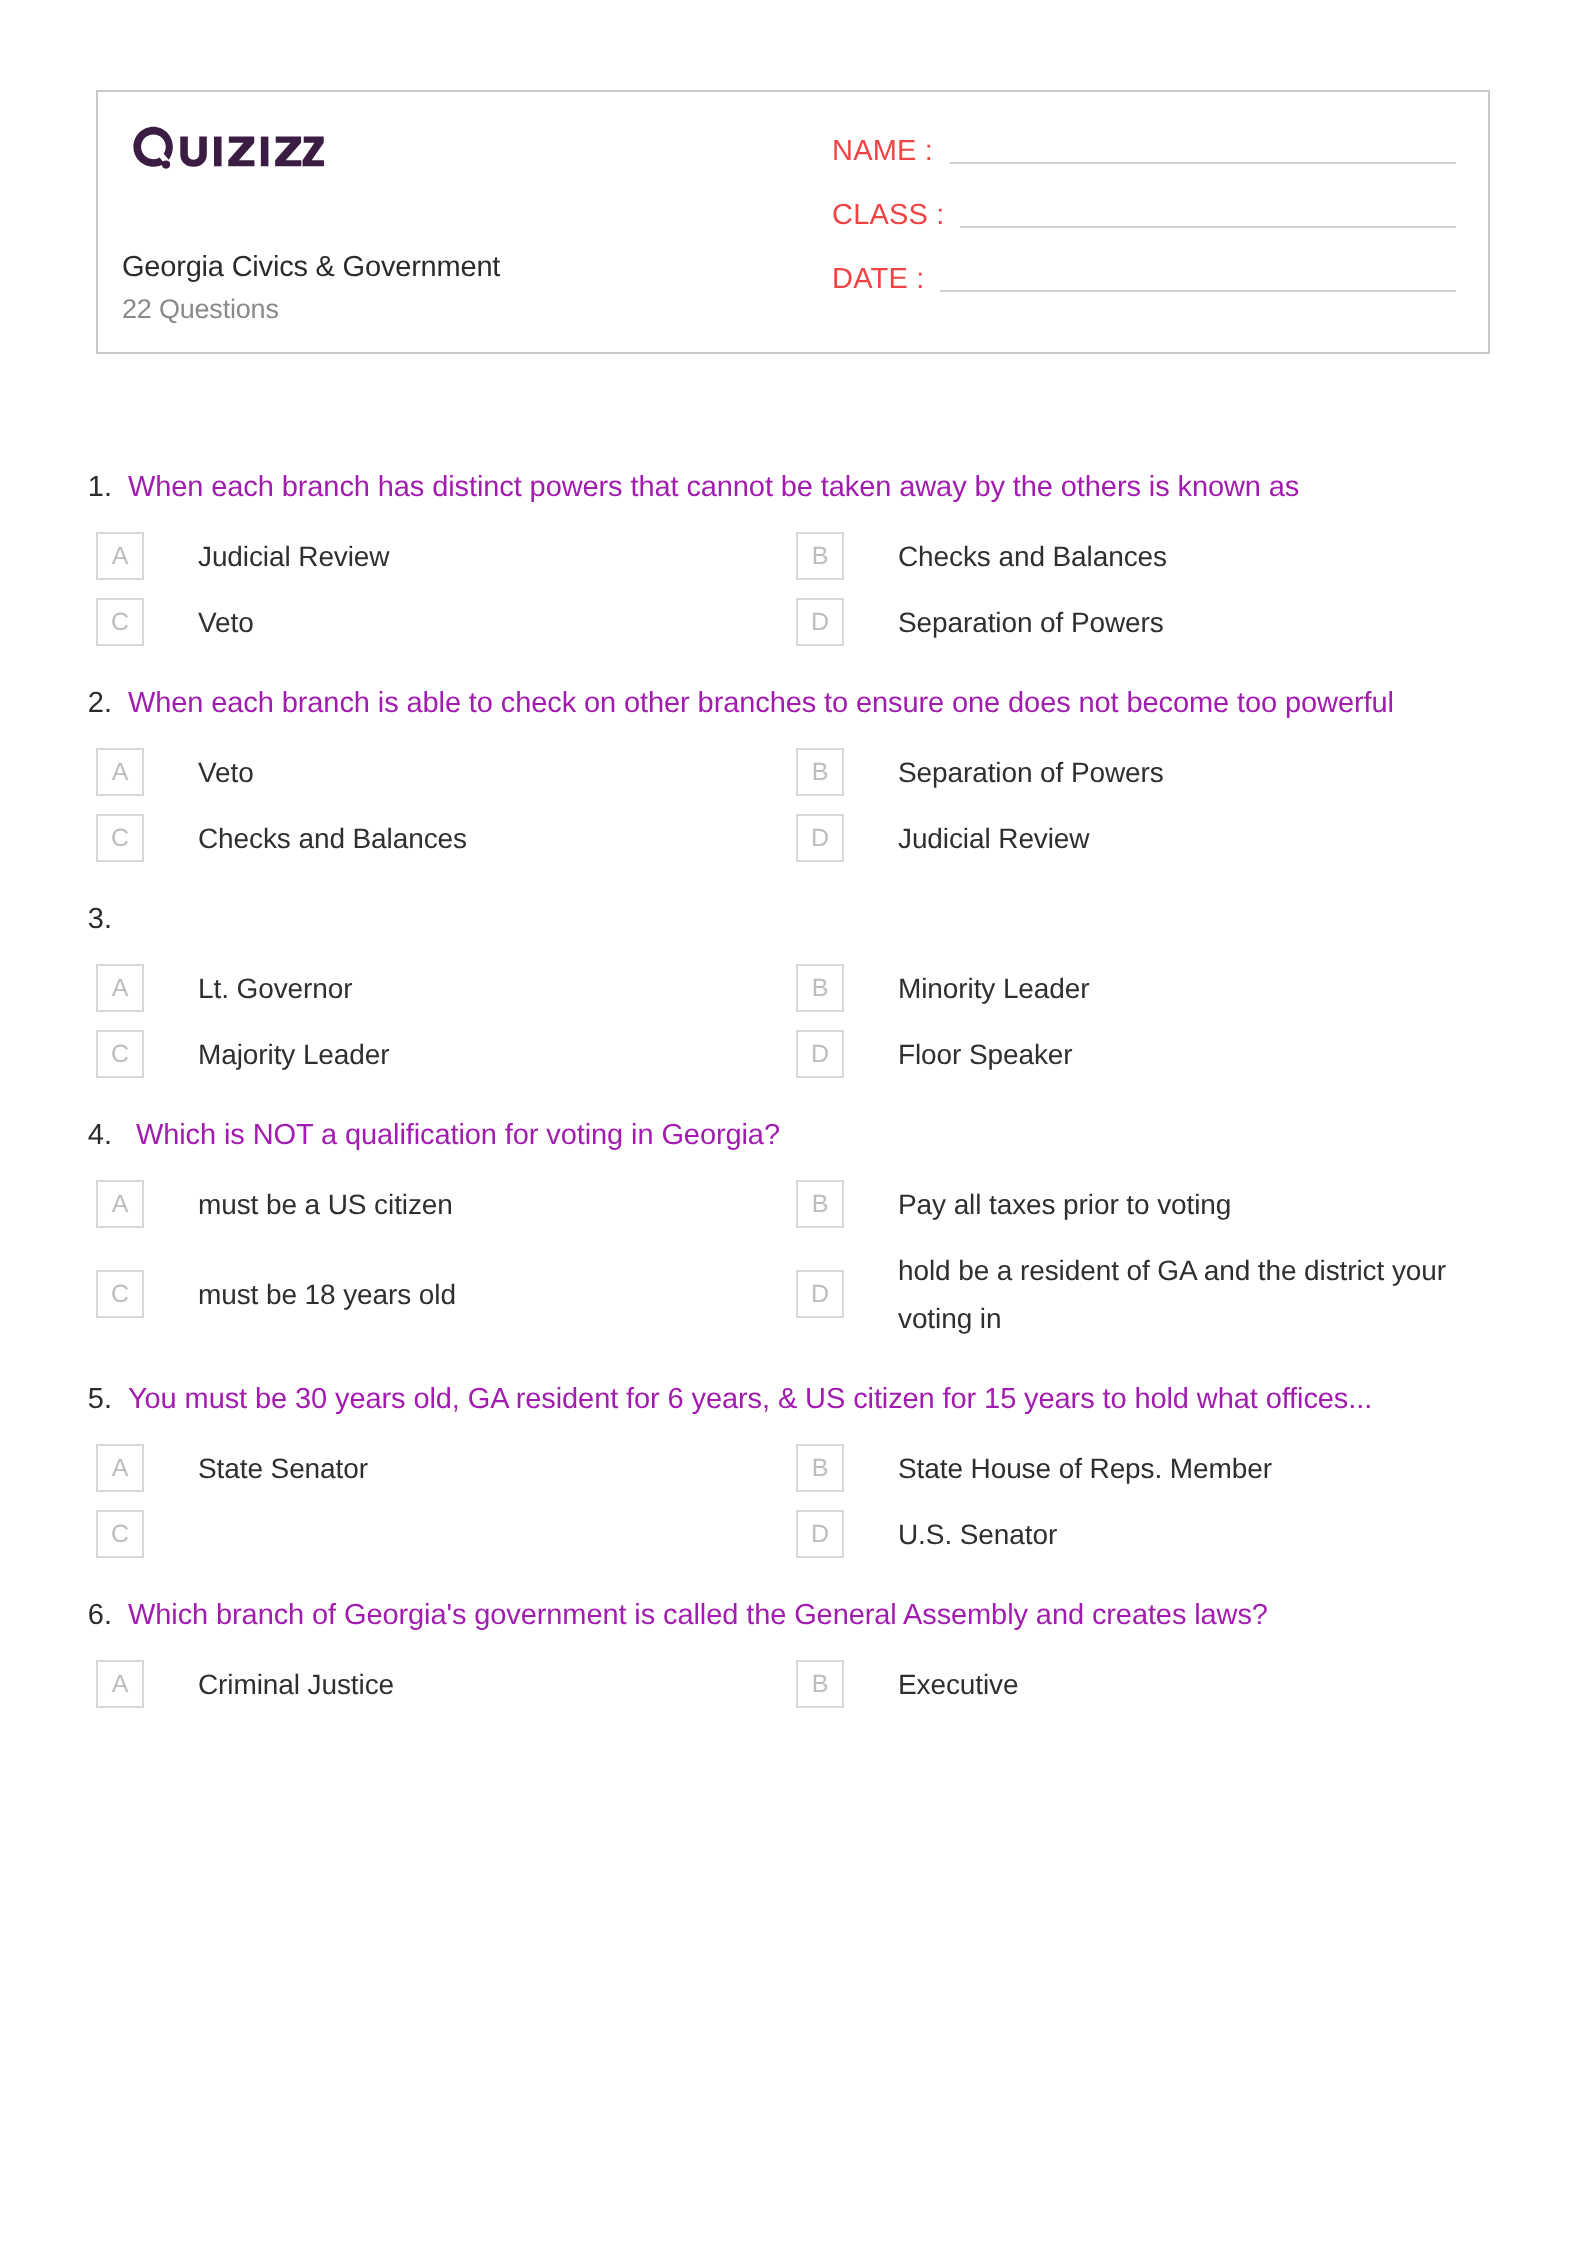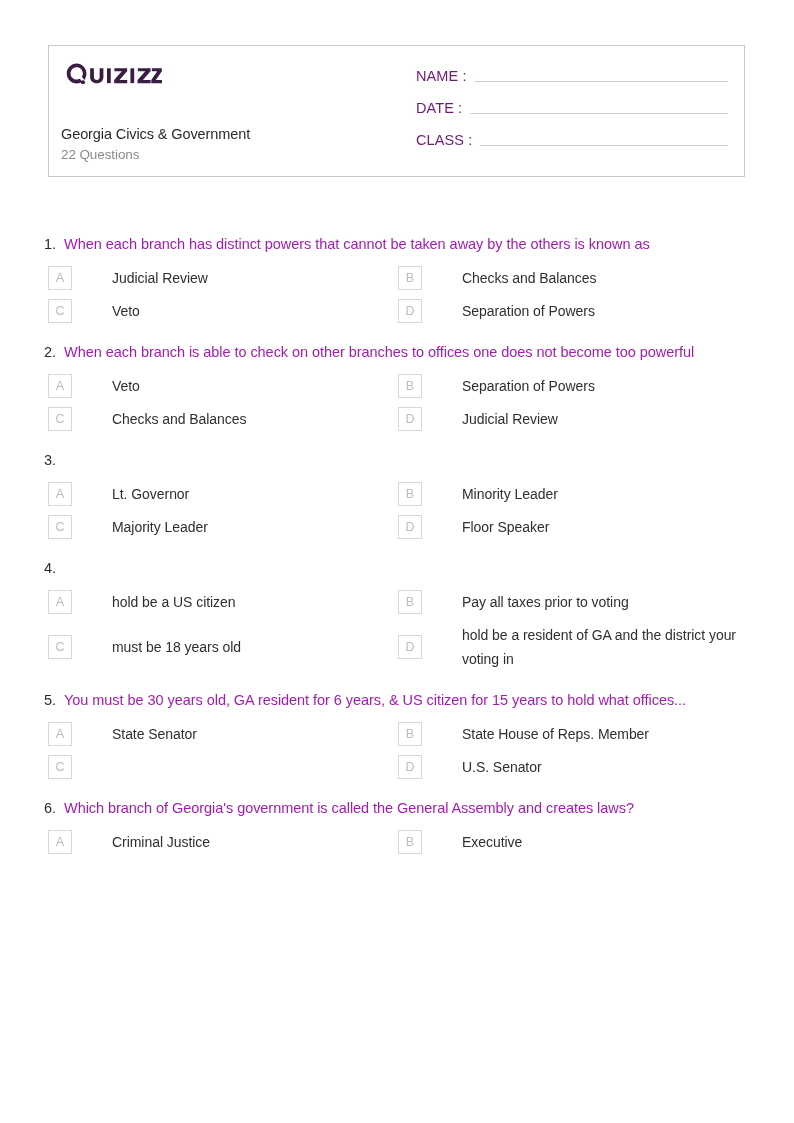--- a/index.html
+++ b/index.html
@@ -77,21 +77,21 @@
 
   .field-row {
     display: flex;
     align-items: flex-end;
     margin-bottom: 15px;
   }
   .field-row:last-child { margin-bottom: 0; }
 
   .field-label {
     font-size: 14.5px;
-    color: #701a75;
+    color: #ef4444;
     white-space: nowrap;
     letter-spacing: 0.1px;
     padding-bottom: 1px;
   }
 
   .field-rule {
     flex: 1;
     height: 1px;
     background: #cfcfcf;
     margin-left: 8px;
@@ -169,21 +169,21 @@
     box-sizing: border-box;
     font-size: 12.5px;
     color: #bdbdbd;
     display: flex;
     align-items: center;
     justify-content: center;
     line-height: 1;
   }
 
   .opt-text {
-    margin-left: 40px;
+    margin-left: 27px;
     font-size: 14px;
     color: #2f2f2f;
     line-height: 24px;
     letter-spacing: -0.05px;
     max-width: 300px;
   }
 </style>
 </head>
 <body>
 
@@ -208,27 +208,27 @@
       <div class="quiz-title">Georgia Civics &amp; Government</div>
       <div class="quiz-count">22 Questions</div>
     </div>
 
     <div class="header-right">
       <div class="field-row">
         <span class="field-label">NAME :</span>
         <span class="field-rule"></span>
       </div>
       <div class="field-row">
+        <span class="field-label">CLASS :</span>
+        <span class="field-rule"></span>
+      </div>
+      <div class="field-row">
         <span class="field-label">DATE  :</span>
         <span class="field-rule"></span>
       </div>
-      <div class="field-row">
-        <span class="field-label">CLASS :</span>
-        <span class="field-rule"></span>
-      </div>
     </div>
   </div>
 
   <div class="questions" id="questions-container">
       <div class="question-block">
         <div class="q-head">
           <div class="q-num">1.</div>
           <div class="q-text">When each branch has distinct powers that cannot be taken away by the others is known as</div>
         </div>
         <div class="options">
@@ -250,21 +250,21 @@
             <div class="option col-b">
               <div class="opt-letter">D</div>
               <div class="opt-text">Separation of Powers</div>
             </div>
           </div>
         </div>
       </div>
       <div class="question-block">
         <div class="q-head">
           <div class="q-num">2.</div>
-          <div class="q-text">When each branch is able to check on other branches to offices one does not become too powerful</div>
+          <div class="q-text">When each branch is able to check on other branches to ensure one does not become too powerful</div>
         </div>
         <div class="options">
           <div class="opt-row">
             <div class="option col-a">
               <div class="opt-letter">A</div>
               <div class="opt-text">Veto</div>
             </div>
             <div class="option col-b">
               <div class="opt-letter">B</div>
               <div class="opt-text">Separation of Powers</div>
@@ -305,26 +305,27 @@
             <div class="option col-b">
               <div class="opt-letter">D</div>
               <div class="opt-text">Floor Speaker</div>
             </div>
           </div>
         </div>
       </div>
       <div class="question-block">
         <div class="q-head">
           <div class="q-num">4.</div>
-        </div>
-        <div class="options">
-          <div class="opt-row">
-            <div class="option col-a">
-              <div class="opt-letter">A</div>
-              <div class="opt-text">hold be a US citizen</div>
+          <div class="q-text"> Which is NOT a qualification for voting in Georgia?</div>
+        </div>
+        <div class="options">
+          <div class="opt-row">
+            <div class="option col-a">
+              <div class="opt-letter">A</div>
+              <div class="opt-text">must be a US citizen</div>
             </div>
             <div class="option col-b">
               <div class="opt-letter">B</div>
               <div class="opt-text">Pay all taxes prior to voting</div>
             </div>
           </div>
           <div class="opt-row">
             <div class="option col-a">
               <div class="opt-letter">C</div>
               <div class="opt-text">must be 18 years old</div>

